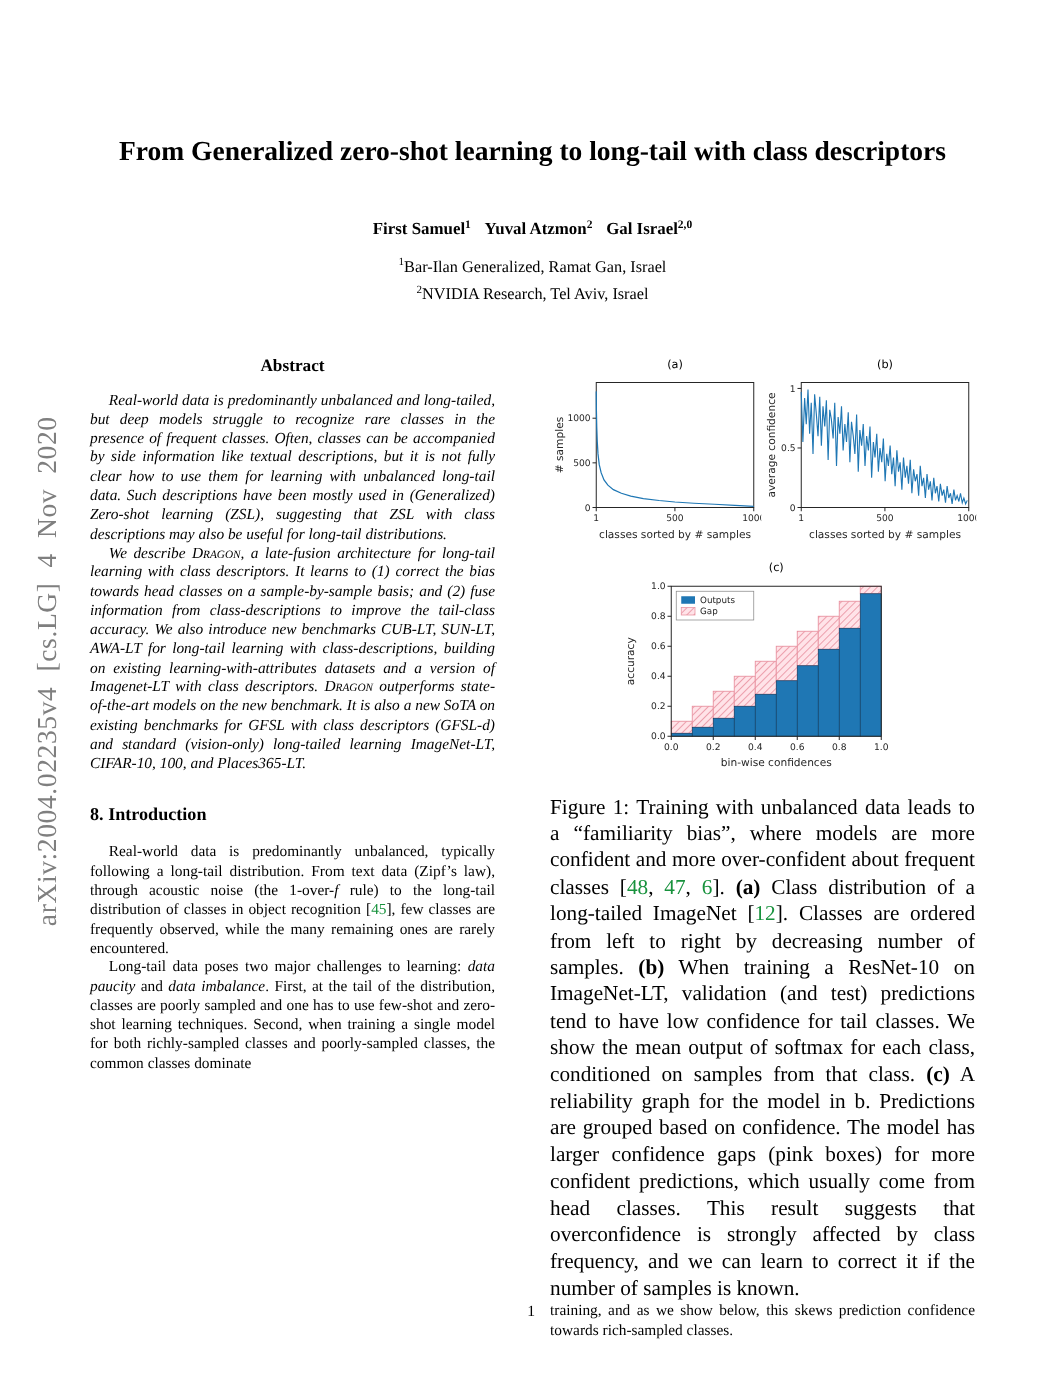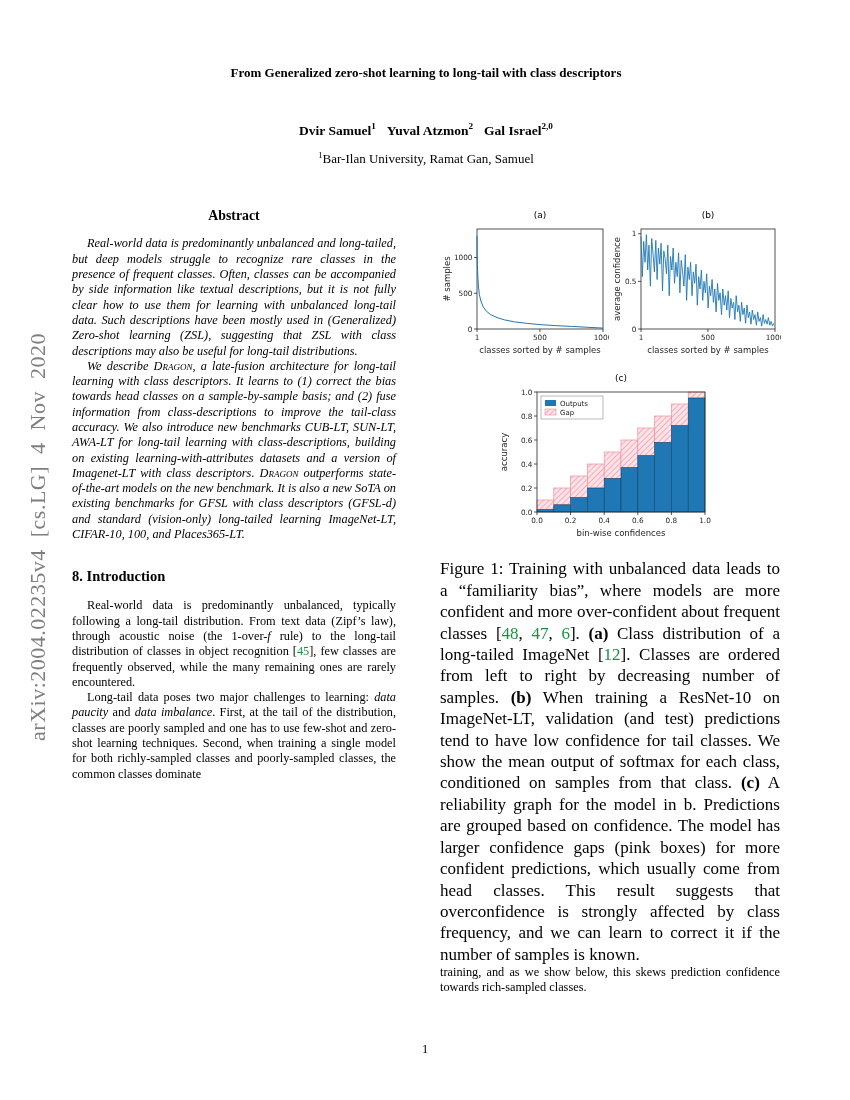--- a/index.html
+++ b/index.html
@@ -13,21 +13,21 @@
     overflow:hidden;margin:0 auto;
   }
   .arxiv{
     position:absolute;left:-202px;top:524px;width:480px;height:26px;
     text-align:center;white-space:nowrap;
     transform:rotate(-90deg);
     color:var(--arxiv-gray);font-size:22px;letter-spacing:.5px;word-spacing:6px;
     font-family:"Liberation Serif",serif;
   }
   .content{position:absolute;left:72px;top:0;width:708px;}
-  .title{margin:0;padding-top:65px;text-align:center;font-weight:bold;font-size:13px;line-height:1.2;}
+  .title{margin:0;padding-top:108px;text-align:center;font-weight:bold;font-size:22px;line-height:1.2;}
   .authors{margin-top:40px;text-align:center;font-size:13.5px;}
   .affil{margin-top:8px;text-align:center;font-size:13px;line-height:19px;}
   .affil2{text-align:center;font-size:13px;line-height:19px;}
   .emails{text-align:center;font-size:13px;line-height:19px;}
   .columns{display:flex;gap:44px;margin-top:40px;}
   .col{width:340px;}
   .abs-head{text-align:center;font-weight:bold;font-size:13.8px;margin:0 0 12px 0;}
   p.body{font-size:12.3px;line-height:1.245;text-align:justify;text-indent:15px;margin:0;}
   .abstract p{font-style:italic;}
   .sec-head{font-weight:bold;font-size:14.5px;margin:26px 0 13px 0;}
@@ -57,22 +57,23 @@
 </style>
 </head>
 <body>
 
 <div class="page">
 
   <div class="arxiv">arXiv:2004.02235v4 [cs.LG] 4 Nov 2020</div>
 
   <div class="content">
     <h1 class="title">From Generalized zero-shot learning to long-tail with class descriptors</h1>
-    <div class="authors"><span class="seg-b">Dvir Samuel</span><span class="seg-b seg-sup">1</span><span class="seg-gapsp"></span><span class="seg-b">Yuval Atzmon</span><span class="seg-b seg-sup">2</span><span class="seg-gapsp"></span><span class="seg-b">Gal Israel</span><span class="seg-b seg-sup">2,0</span></div>
-    <div class="affil"><span class="seg-sup">1</span><span>Bar-Ilan University, Ramat Gan, Samuel</span></div>
+    <div class="authors"><span class="seg-b">First Samuel</span><span class="seg-b seg-sup">1</span><span class="seg-gapsp"></span><span class="seg-b">Yuval Atzmon</span><span class="seg-b seg-sup">2</span><span class="seg-gapsp"></span><span class="seg-b">Gal Israel</span><span class="seg-b seg-sup">2,0</span></div>
+    <div class="affil"><span class="seg-sup">1</span><span>Bar-Ilan Generalized, Ramat Gan, Israel</span></div>
+    <div class="affil2"><span class="seg-sup">2</span><span>NVIDIA Research, Tel Aviv, Israel</span></div>
 
     <div class="columns">
 
       <div class="col">
         <div class="abs-head">Abstract</div>
         <div class="abstract">
           <p class="body"><span>Real-world data is predominantly unbalanced and long-tailed, but deep models struggle to recognize rare classes in the presence of frequent classes. Often, classes can be accompanied by side information like textual descriptions, but it is not fully clear how to use them for learning with unbalanced long-tail data. Such descriptions have been mostly used in (Generalized) Zero-shot learning (ZSL), suggesting that ZSL with class descriptions may also be useful for long-tail distributions.</span></p>
           <p class="body"><span>We describe </span><span class="seg-sc">Dragon</span><span>, a late-fusion architecture for long-tail learning with class descriptors.  It learns to (1) correct the bias towards head classes on a sample-by-sample basis; and (2) fuse information from class-descriptions to improve the tail-class accuracy.  We also introduce new benchmarks CUB-LT, SUN-LT, AWA-LT for long-tail learning with class-descriptions, building on existing learning-with-attributes datasets and a version of Imagenet-LT with class descriptors. </span><span class="seg-sc">Dragon</span><span> outperforms state-of-the-art models on the new benchmark. It is also a new SoTA on existing benchmarks for GFSL with class descriptors (GFSL-d) and standard (vision-only) long-tailed learning ImageNet-LT, CIFAR-10, 100, and Places365-LT.</span></p>
         </div>
         <div class="sec-head">8. Introduction</div>

